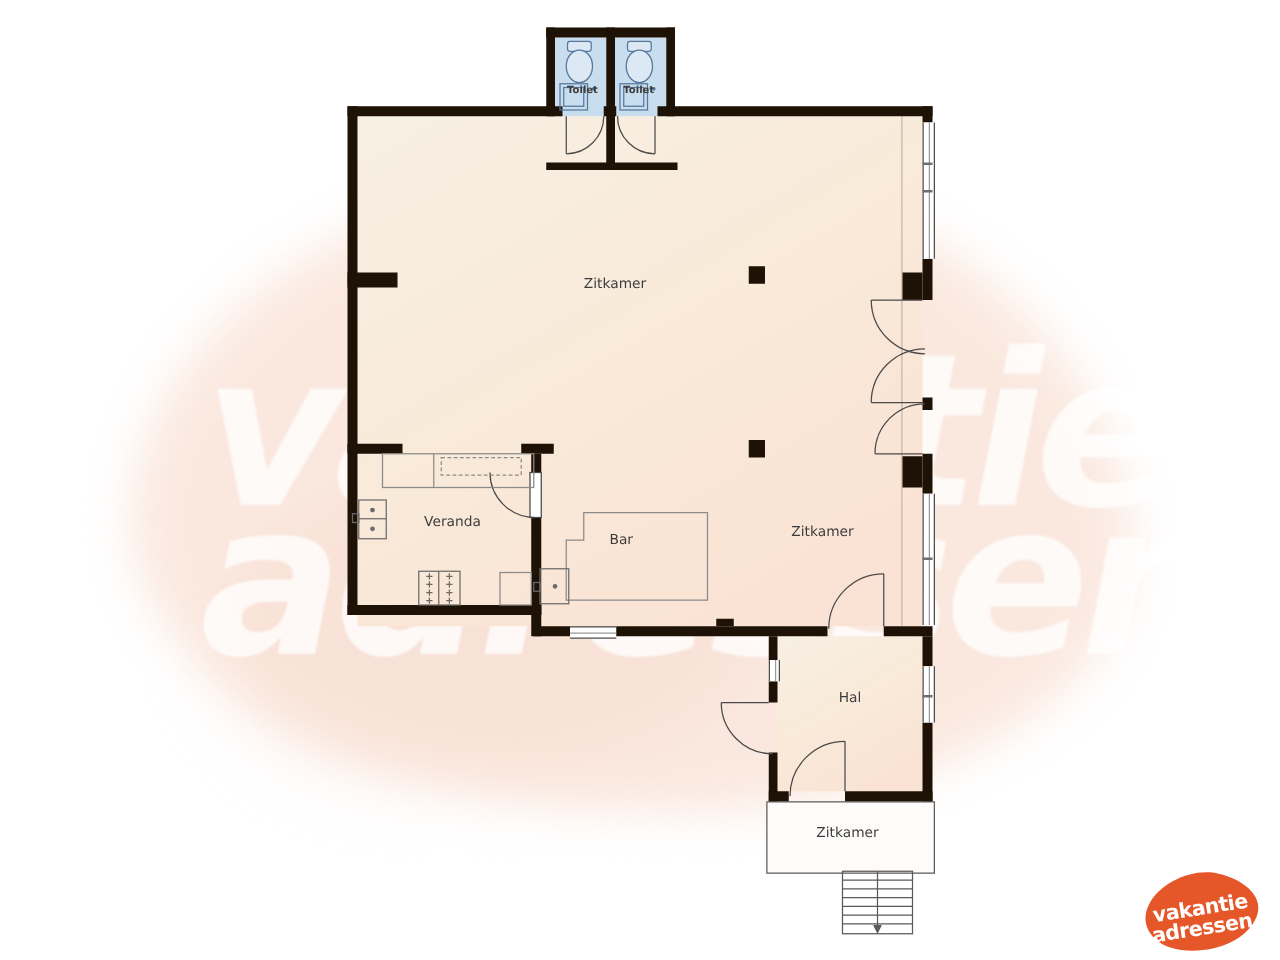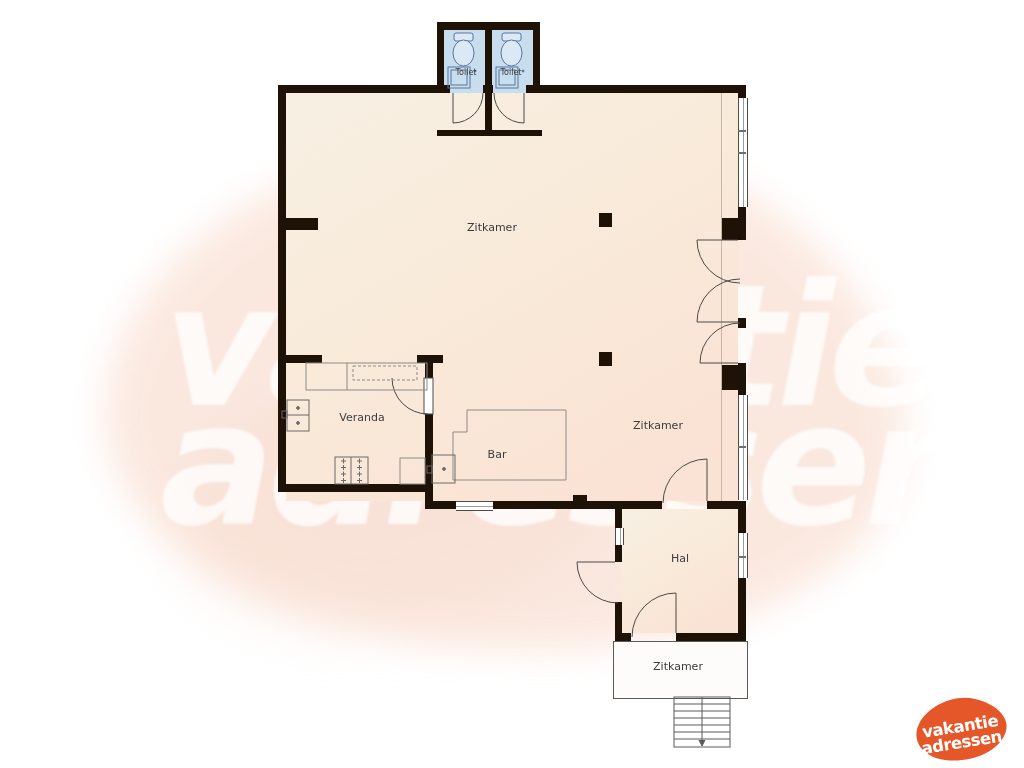--- a/index.html
+++ b/index.html
@@ -21,21 +21,21 @@
   .wall{position:absolute;background:#1e1105;}
   
   .win-v{position:absolute;background:#fff;border-left:1px solid #4c4c4c;border-right:1px solid #4c4c4c;}
   .win-v:after{content:"";position:absolute;left:50%;top:0;bottom:0;width:1px;background:#9a9a9a;}
   .win-h{position:absolute;background:#fff;border-top:1px solid #4c4c4c;border-bottom:1px solid #4c4c4c;}
   .win-h:after{content:"";position:absolute;top:50%;left:0;right:0;height:1px;background:#9a9a9a;}
   .divider{position:absolute;background:#6e6e6e;}
   .sill{position:absolute;background:#c6b6a8;}
   
   .room-label{position:absolute;transform:translate(-50%,-50%);font-size:11px;color:#3c3c3c;white-space:nowrap;}
-  .room-label.small{font-size:8px;}
+  .room-label.small{font-size:8px;font-weight:bold;}
   
   #veranda-box{left:613px;top:641px;width:133px;height:56px;background:#fefcfa;border:1px solid #5a5a5a;}
   svg{position:absolute;left:0;top:0;}
 </style>
 </head>
 <body>
 
 <div id="canvas">
 
   <div class="abs" id="blob1"></div>
@@ -178,21 +178,21 @@
       <path d="M674,704 h56 M674,711 h56 M674,718 h56 M674,725 h56 M674,732 h56 M674,739 h56"></path>
       <path d="M702,697 V742"></path>
       <path d="M699,740 L702,746 L705,740" fill="#5a5a5a"></path>
     </g>
   </svg>
 
   <div class="room-label small" style="left:466px;top:72px;">Toilet</div>
   <div class="room-label small" style="left:511px;top:72px;">Toilet</div>
   <div class="room-label" style="left:492px;top:227px;">Zitkamer</div>
   <div class="room-label" style="left:362px;top:417px;">Veranda</div>
-  <div class="room-label" style="left:497px;top:454px;">Bar</div>
+  <div class="room-label" style="left:497px;top:432px;">Bar</div>
   <div class="room-label" style="left:658px;top:425px;">Zitkamer</div>
   <div class="room-label" style="left:680px;top:558px;">Hal</div>
   <div class="room-label" style="left:678px;top:666px;">Zitkamer</div>
 
   <svg style="left:908px;top:694px;" width="108" height="72" viewBox="0 0 108 72">
     <path d="M67,5 C46,0 20,12 11,30 C3,46 14,63 37,66 C62,69 89,59 97,40 C104,25 89,10 67,5 Z" fill="#e55628"></path>
     <g transform="rotate(-9 52 38)" fill="#ffffff" font-weight="bold" font-size="16.5" font-family="DejaVu Sans, sans-serif" text-anchor="middle" letter-spacing="-0.5">
       <text x="53" y="38">vakantie</text>
       <text x="52" y="54">adressen</text>
     </g>

